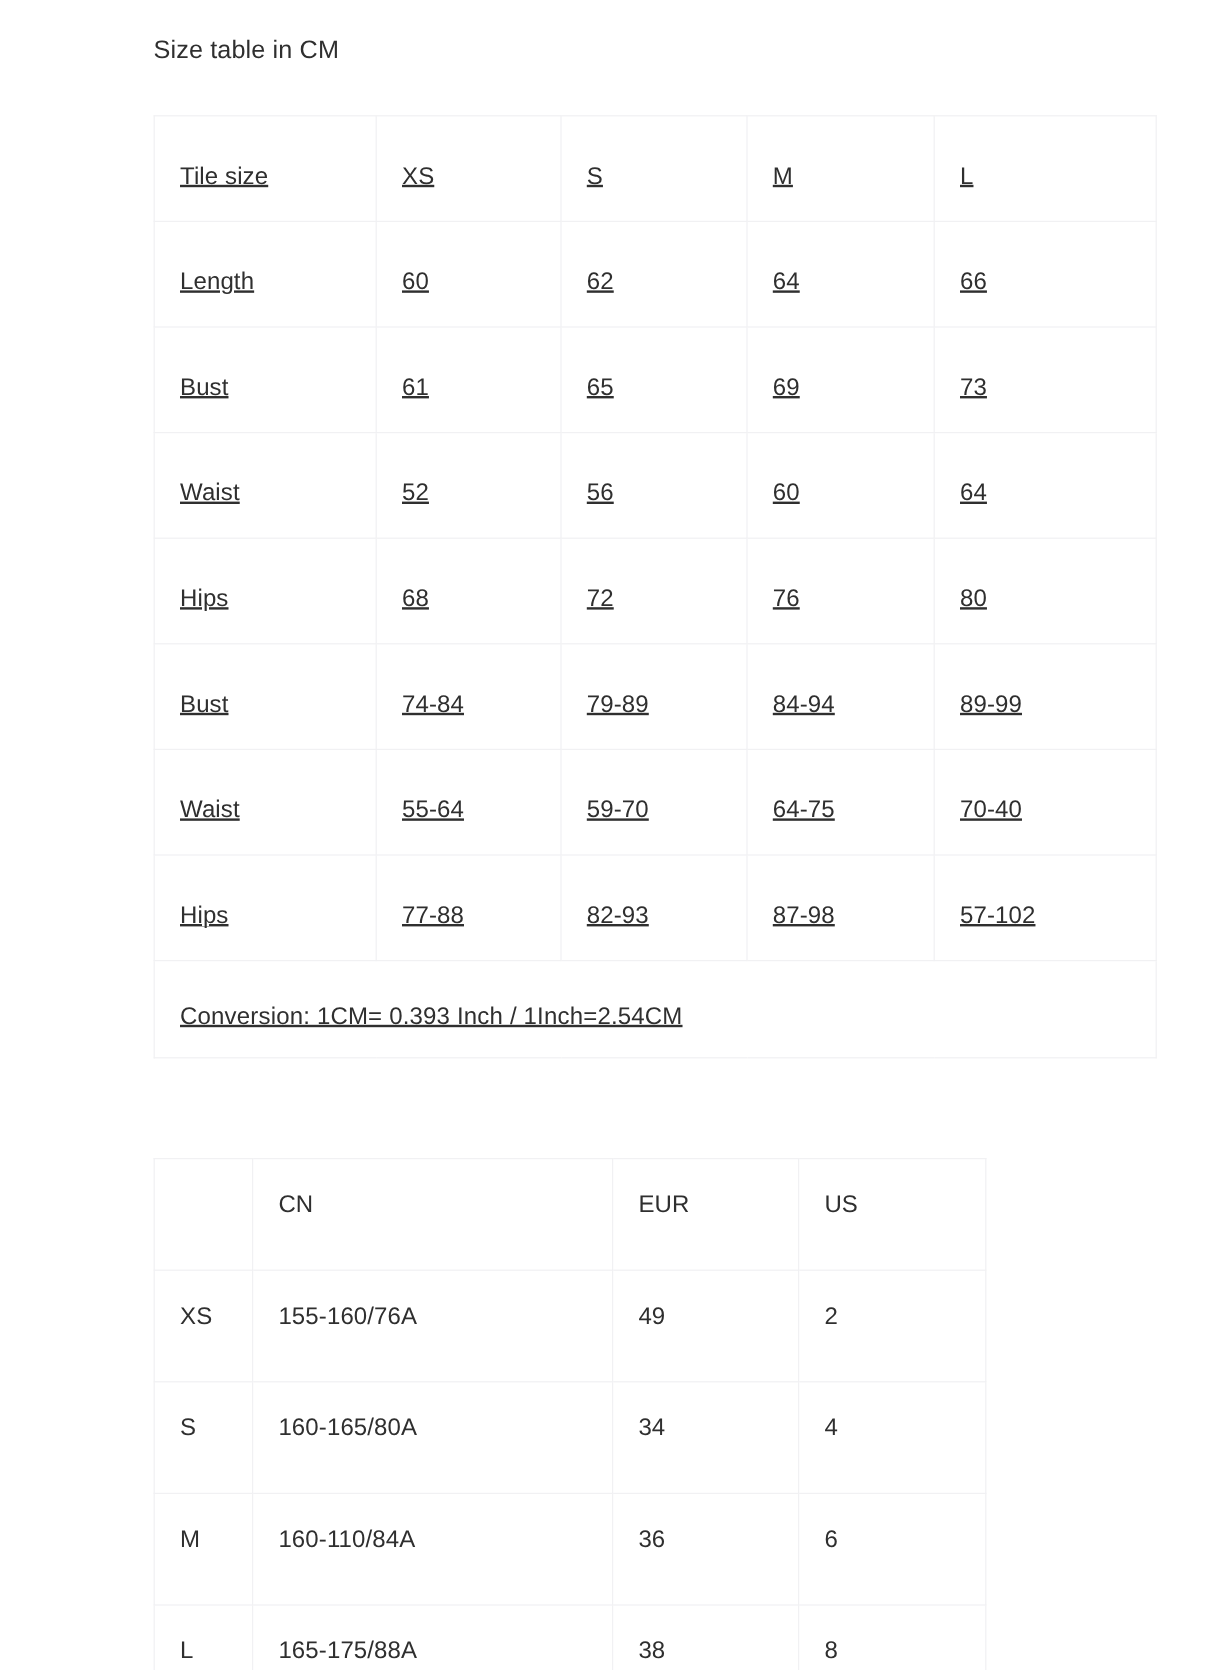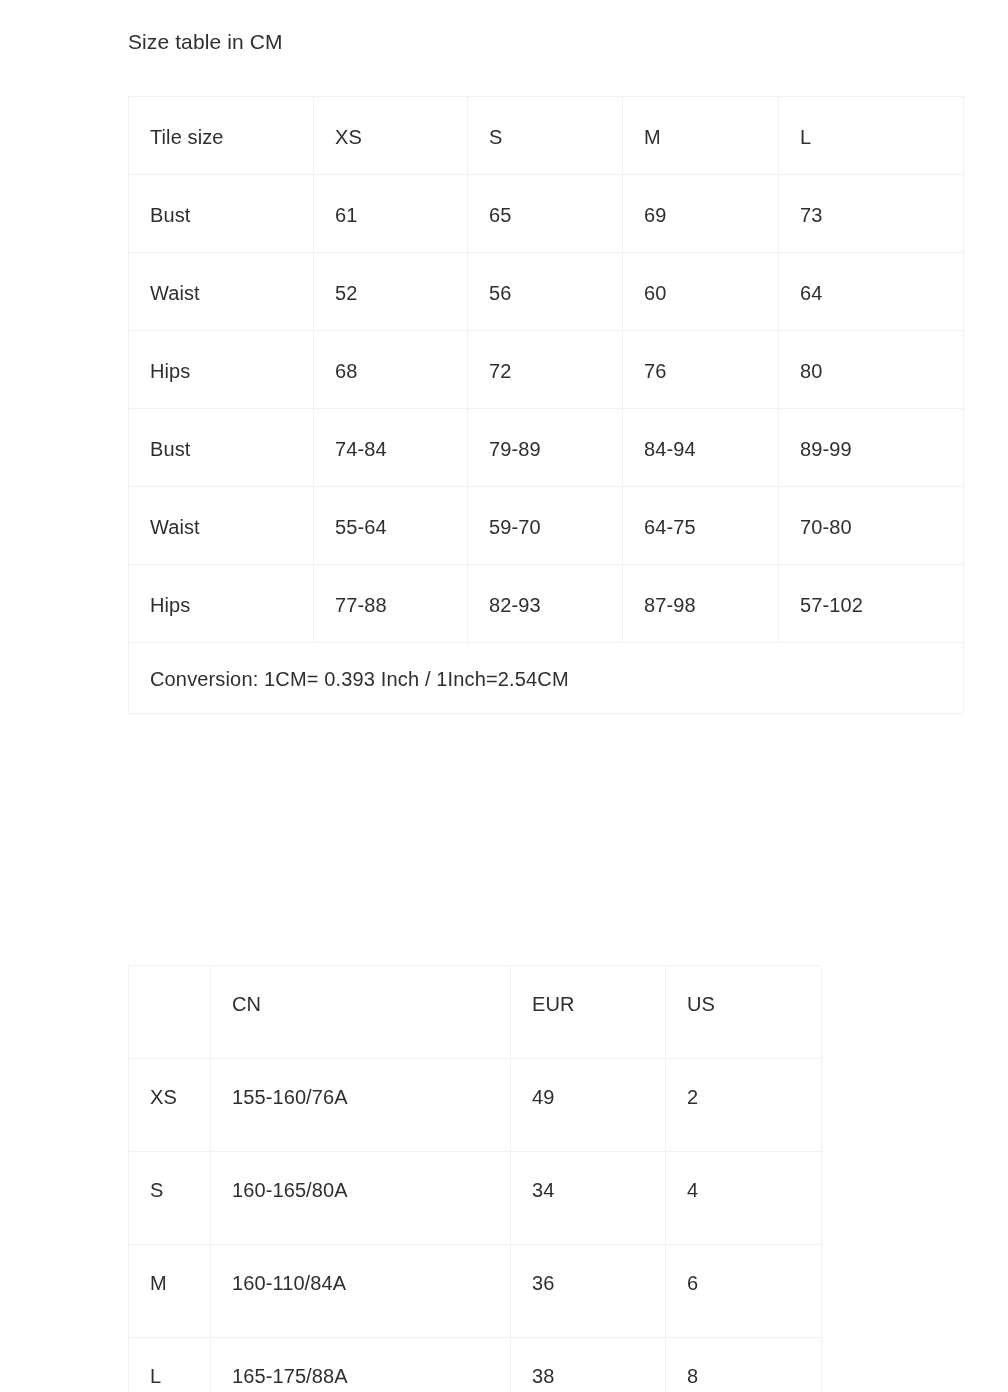--- a/index.html
+++ b/index.html
@@ -47,28 +47,29 @@
   }
   .size-table col.c0 { width: 185px; }
   .size-table col.c1 { width: 154px; }
   .size-table col.c2 { width: 155px; }
   .size-table col.c3 { width: 156px; }
   .size-table col.c4 { width: 185px; }
 
   .size-table td {
     border: 1px solid #f1f1f3;
     height: 75px;
-    padding: 2px 0 0 21px;
+    padding: 12px 0 0 21px;
     vertical-align: middle;
     color: #2f2f2f;
     font-size: 20px;
     line-height: 26px;
     letter-spacing: 0.1px;
     white-space: nowrap;
     overflow: hidden;
+    text-decoration: underline;
   }
   .size-table td.empty { }
   .size-table tr.conversion-row td {
     height: 68px;
     letter-spacing: 0.15px;
     margin-left: 28px;
   }
 
   
   .intl-table {
@@ -116,20 +117,27 @@
     </colgroup>
     <tbody>
       <tr>
         <td>Tile size</td>
         <td>XS</td>
         <td>S</td>
         <td>M</td>
         <td>L</td>
       </tr>
 
+      <tr>
+        <td>Length</td>
+        <td>60</td>
+        <td>62</td>
+        <td>64</td>
+        <td>66</td>
+      </tr>
 
       <tr>
         <td>Bust</td>
         <td>61</td>
         <td>65</td>
         <td>69</td>
         <td>73</td>
       </tr>
 
       <tr>
@@ -155,21 +163,21 @@
         <td>79-89</td>
         <td>84-94</td>
         <td>89-99</td>
       </tr>
 
       <tr>
         <td>Waist</td>
         <td>55-64</td>
         <td>59-70</td>
         <td>64-75</td>
-        <td>70-80</td>
+        <td>70-40</td>
       </tr>
 
       <tr>
         <td>Hips</td>
         <td>77-88</td>
         <td>82-93</td>
         <td>87-98</td>
         <td>57-102</td>
       </tr>
 

